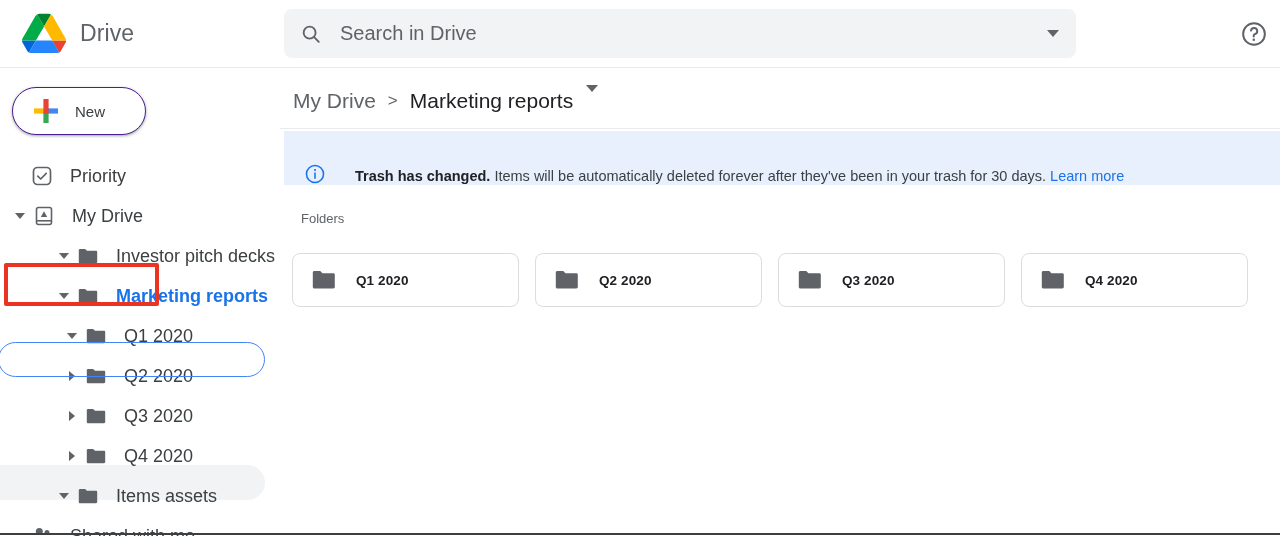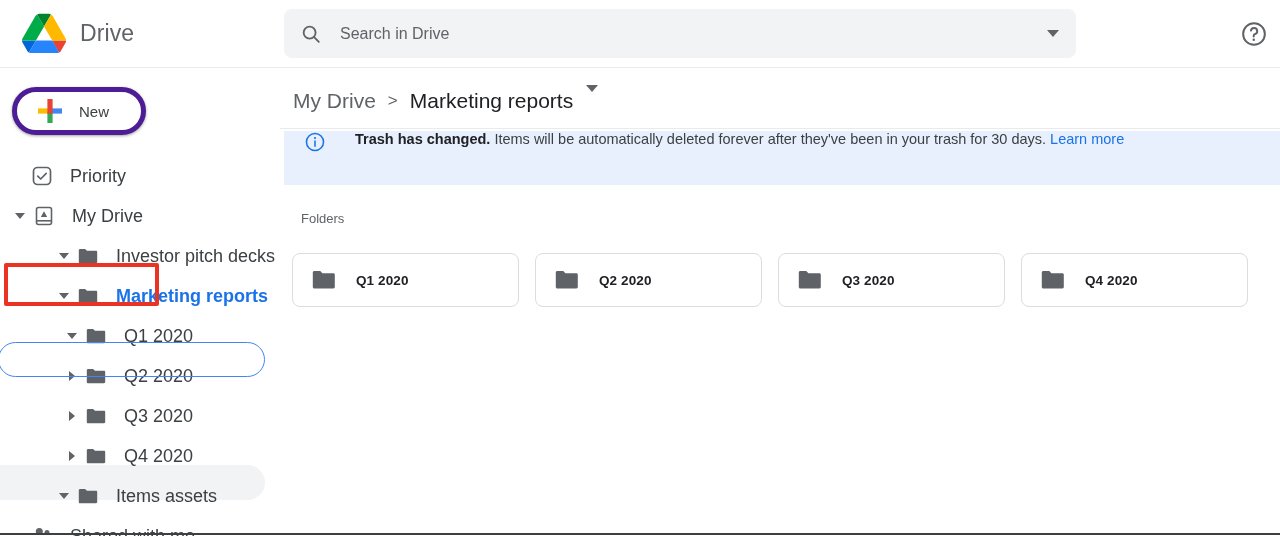--- a/index.html
+++ b/index.html
@@ -30,21 +30,21 @@
     position: absolute; left: 284px; top: 9px;
     width: 792px; height: 49px;
     background: #f1f3f4;
     border-radius: 8px;
     display: flex; align-items: center;
   }
   .search-icon { margin-left: 16px; width: 22px; height: 22px; flex: none; color:#5f6368; }
   .search-input {
     flex: 1; border: none; outline: none; background: transparent;
     font-family: "Liberation Sans", sans-serif;
-    font-size: 16px; color: #202124;
+    font-size: 20px; color: #202124;
     margin-left: 18px;
   }
   .search-input::placeholder { color: #5f6368; }
   .search-caret {
     width: 34px; height: 100%; display:flex; align-items:center; justify-content:center;
     margin-right: 6px; cursor:pointer;
   }
   .tri-down {
     width:0;height:0;border-left:6px solid transparent;border-right:6px solid transparent;
     border-top:7px solid #5f6368;
@@ -56,21 +56,21 @@
 
   
   .sidebar {
     position: absolute; top: 68px; left: 0; width: 280px; height: 468px;
     background: #fff;
   }
   .new-btn {
     position: absolute; left: 12px; top: 19px;
     width: 134px; height: 48px;
     background: #fff;
-    border: 5px solid #4c1d95;
+    border: 1px solid #4c1d95;
     border-radius: 24px;
     box-shadow: 0 1px 2px 0 rgba(60,64,67,.30), 0 1px 3px 1px rgba(60,64,67,.15);
     display: flex; align-items: center; cursor: pointer;
   }
   .new-plus { margin-left: 20px; width: 26px; height: 26px; flex:none; }
   .new-label { margin-left: 16px; font-size: 15px; color: #3c4043; }
 
   .nav { position: absolute; left: 0; top: 88px; width: 280px; }
   .nav-row {
     position: relative;
@@ -138,21 +138,21 @@
   .crumb-caret { margin-left: 13px; cursor: pointer; }
   .bc-divider {
     position: absolute; left: 0; top: 60px; width: 1000px; height: 1px;
     background: #e8eaed;
   }
 
   .banner {
     position: absolute; left: 4px; top: 63px;
     width: 996px; height: 54px;
     background: #e8f0fe;
-    display: flex; align-items: flex-start;
+    display: flex; align-items: flex-end;
   }
   .banner-ico { margin-left: 20px; width: 22px; height: 22px; flex:none; }
   .banner-text {
     margin-left: 29px; font-size: 14.5px; color: #3c4043; line-height: 1.2;
   }
   .banner-strong { font-weight: bold; color: #202124; }
   .banner-link { color: #1a73e8; cursor: pointer; }
 
   .section-label {
     position: absolute; left: 21px; top: 143px;

